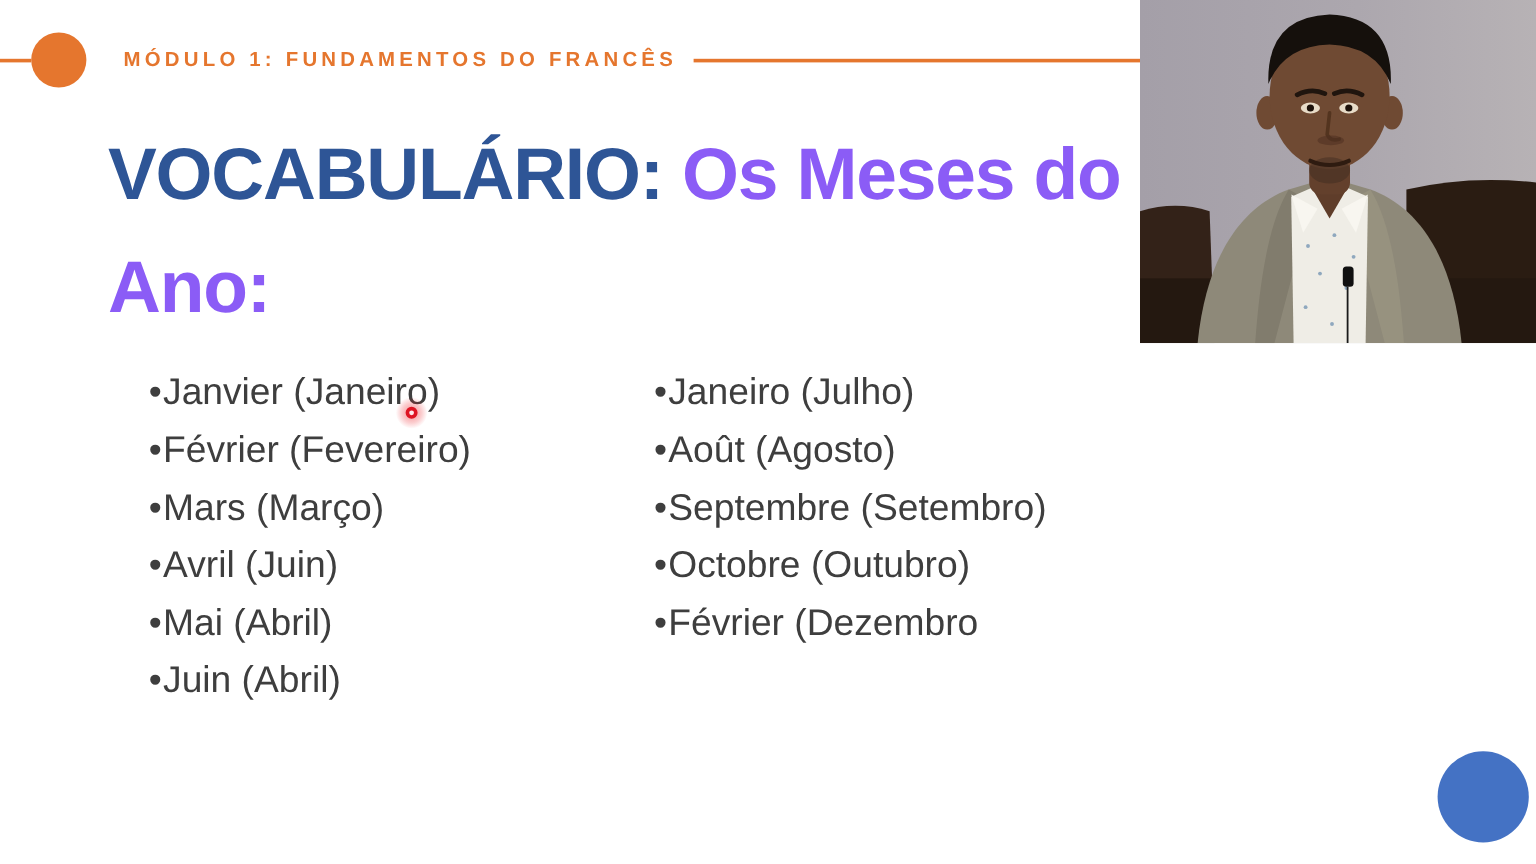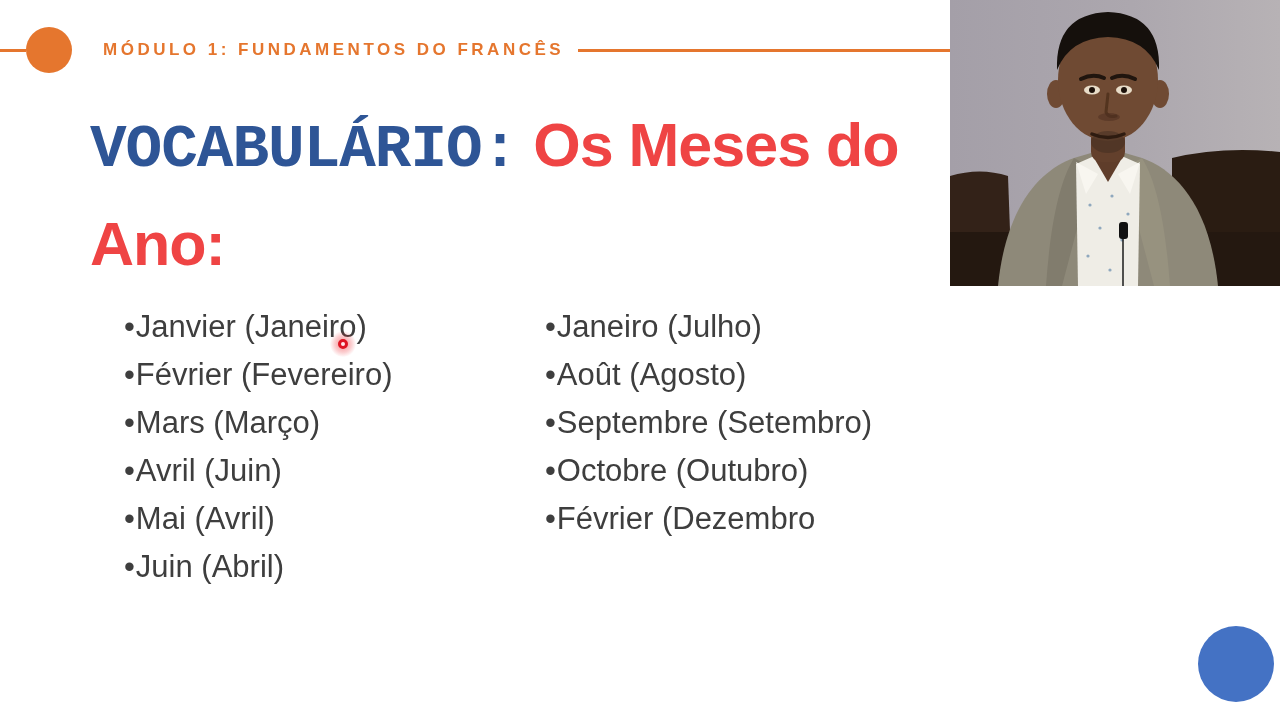--- a/index.html
+++ b/index.html
@@ -19,22 +19,22 @@
     font-size:17px;font-weight:bold;letter-spacing:3.5px;white-space:nowrap;
   }
   .h-line-b{flex:1;height:3px;margin-left:14px;background:var(--accent-orange,#E5762E);}
   
   .title{
     position:absolute;left:90px;top:98px;width:880px;
     font-size:61px;font-weight:bold;letter-spacing:-1px;line-height:94px;
     color:var(--body-text,#3C3C3C);
   }
   .title .line{white-space:nowrap;}
-  .title .hl{color:var(--title-blue,#2E5596);font-family:Liberation Mono, monospace;}
-  .title .dk{color:#ef4444;}
+  .title .hl{color:var(--title-blue,#2E5596);}
+  .title .dk{color:#8b5cf6;}
   
   .vocab-col{
     position:absolute;top:303px;list-style:none;margin:0;padding:0;
     font-size:31px;line-height:48px;color:var(--body-text,#3F3F3F);
   }
   .vocab-col.left{left:112px;width:430px;margin-left:12px;}
   .vocab-col.right{left:545px;width:420px;}
   .vocab-col li{white-space:nowrap;}
   .vocab-col .marker{margin-right:1px;}
   
@@ -71,21 +71,21 @@
   <div class="title">
     <div class="line"><span class="hl">VOCABULÁRIO:</span><span class="dk"> Os Meses do</span></div>
     <div class="line dk">Ano:</div>
   </div>
 
   <ul class="vocab-col left">
     <li><span class="marker">•</span><span>Janvier (Janeiro)</span></li>
     <li><span class="marker">•</span><span>Février (Fevereiro)</span></li>
     <li><span class="marker">•</span><span>Mars (Março)</span></li>
     <li><span class="marker">•</span><span>Avril (Juin)</span></li>
-    <li><span class="marker">•</span><span>Mai (Avril)</span></li>
+    <li><span class="marker">•</span><span>Mai (Abril)</span></li>
     <li><span class="marker">•</span><span>Juin (Abril)</span></li>
   </ul>
 
   <ul class="vocab-col right">
     <li><span class="marker">•</span><span>Janeiro (Julho)</span></li>
     <li><span class="marker">•</span><span>Août (Agosto)</span></li>
     <li><span class="marker">•</span><span>Septembre (Setembro)</span></li>
     <li><span class="marker">•</span><span>Octobre (Outubro)</span></li>
     <li><span class="marker">•</span><span>Février (Dezembro</span></li>
   </ul>

